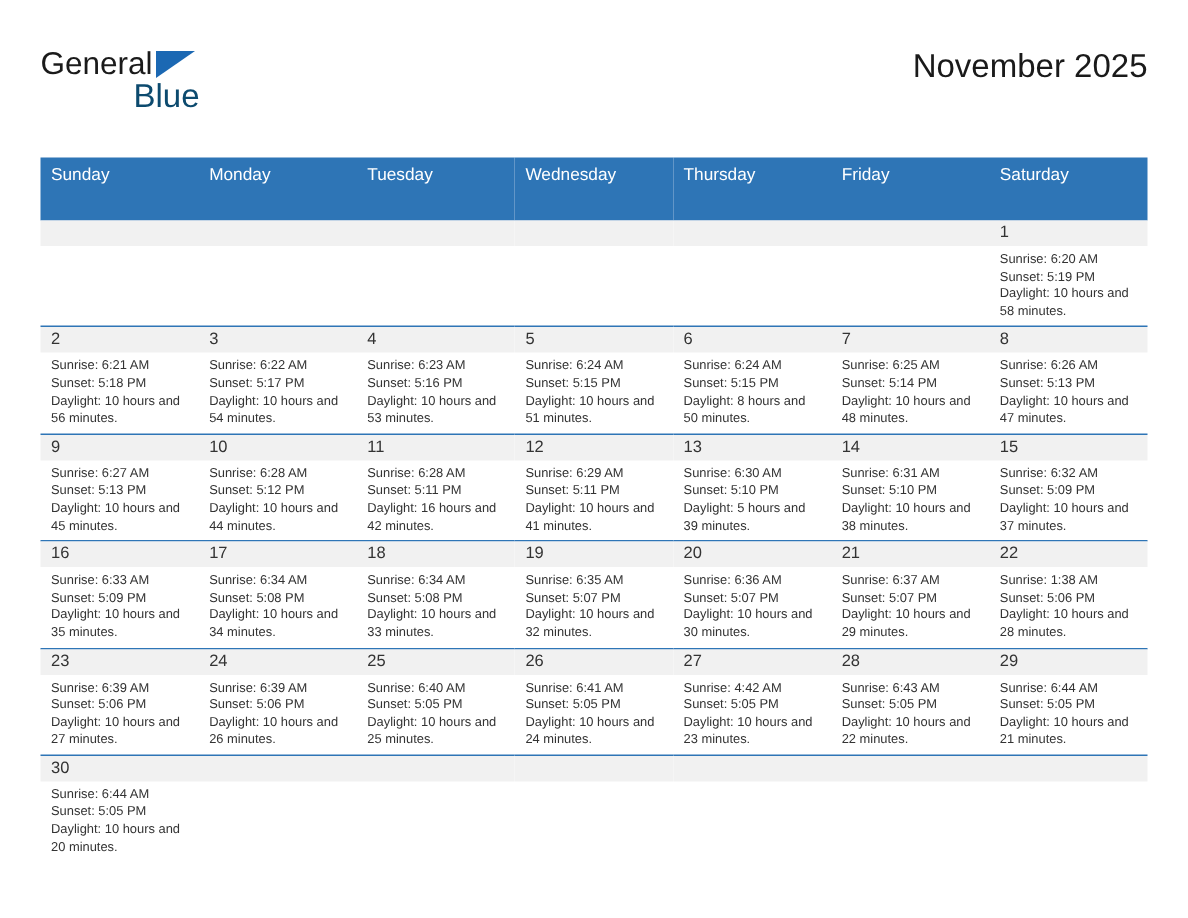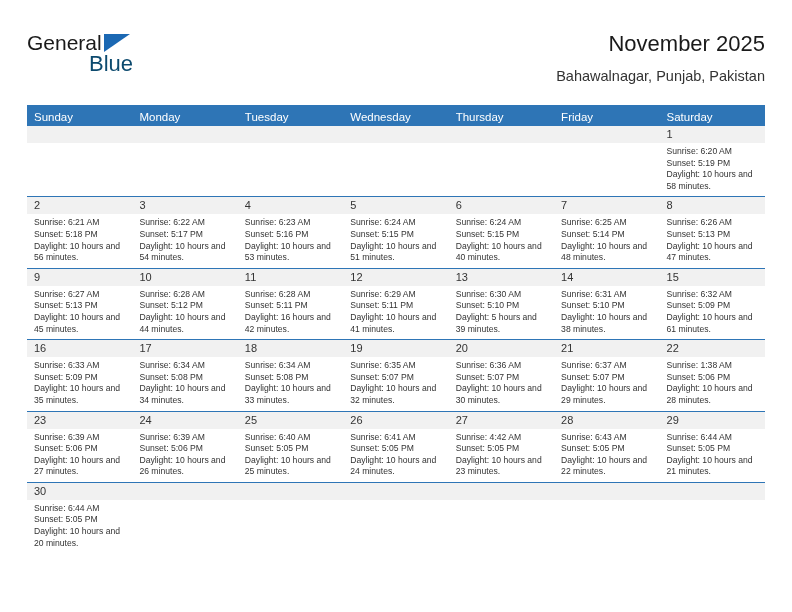--- a/index.html
+++ b/index.html
@@ -102,21 +102,21 @@
     border-collapse: collapse;
     table-layout: fixed;
   }
   .calendar th {
     background: #2e75b6;
     color: #ffffff;
     font-weight: normal;
     font-size: 11.5px;
     line-height: 14px;
     text-align: left;
-    padding: 5px 0 2px 7px;
+    padding: 5px 0 23px 7px;
     height: 13px;
     border: none;
   }
   .calendar td {
     vertical-align: top;
     padding: 0;
     border: none;
     border-top: 1.3px solid #2e75b6;
     width: 105.4px;
     height: 60px;
@@ -165,21 +165,20 @@
       <div class="brand-line1">
         <span>General</span>
         <span class="brand-tri"></span>
       </div>
       <div class="brand-rule"></div>
       <div class="brand-line2">Blue</div>
     </div>
 
     <div class="titles">
       <h1 class="month-title">November 2025</h1>
-      <h2 class="location-title">Bahawalnagar, Punjab, Pakistan</h2>
     </div>
 
   </div>
 
   <table class="calendar">
     <thead>
       <tr id="weekday-row">
           <th>Sunday</th>
           <th>Monday</th>
           <th>Tuesday</th>
@@ -272,21 +271,21 @@
                 <div class="wrap">Daylight: 10 hours and 51 minutes.</div>
               </div>
             </div>
           </td>
           <td>
             <div class="cell">
               <div class="daynum-band">6</div>
               <div class="details">
                 <div>Sunrise: 6:24 AM</div>
                 <div>Sunset: 5:15 PM</div>
-                <div class="wrap">Daylight: 10 hours and 40 minutes.</div>
+                <div class="wrap">Daylight: 8 hours and 50 minutes.</div>
               </div>
             </div>
           </td>
           <td>
             <div class="cell">
               <div class="daynum-band">7</div>
               <div class="details">
                 <div>Sunrise: 6:25 AM</div>
                 <div>Sunset: 5:14 PM</div>
                 <div class="wrap">Daylight: 10 hours and 48 minutes.</div>
@@ -364,21 +363,21 @@
                 <div class="wrap">Daylight: 10 hours and 38 minutes.</div>
               </div>
             </div>
           </td>
           <td>
             <div class="cell">
               <div class="daynum-band">15</div>
               <div class="details">
                 <div>Sunrise: 6:32 AM</div>
                 <div>Sunset: 5:09 PM</div>
-                <div class="wrap">Daylight: 10 hours and 61 minutes.</div>
+                <div class="wrap">Daylight: 10 hours and 37 minutes.</div>
               </div>
             </div>
           </td>
         </tr>
         <tr>
           <td>
             <div class="cell">
               <div class="daynum-band">16</div>
               <div class="details">
                 <div>Sunrise: 6:33 AM</div>

